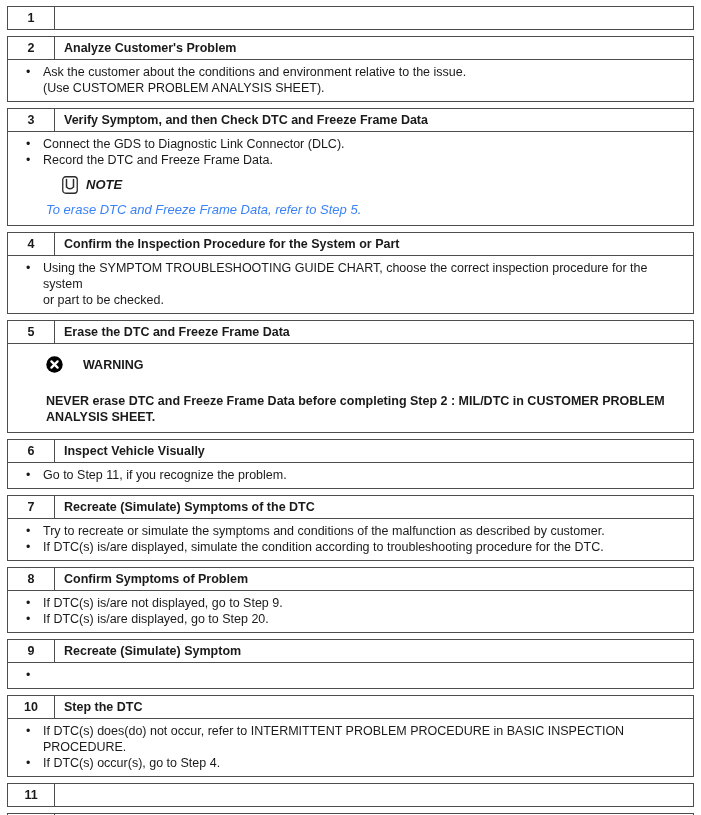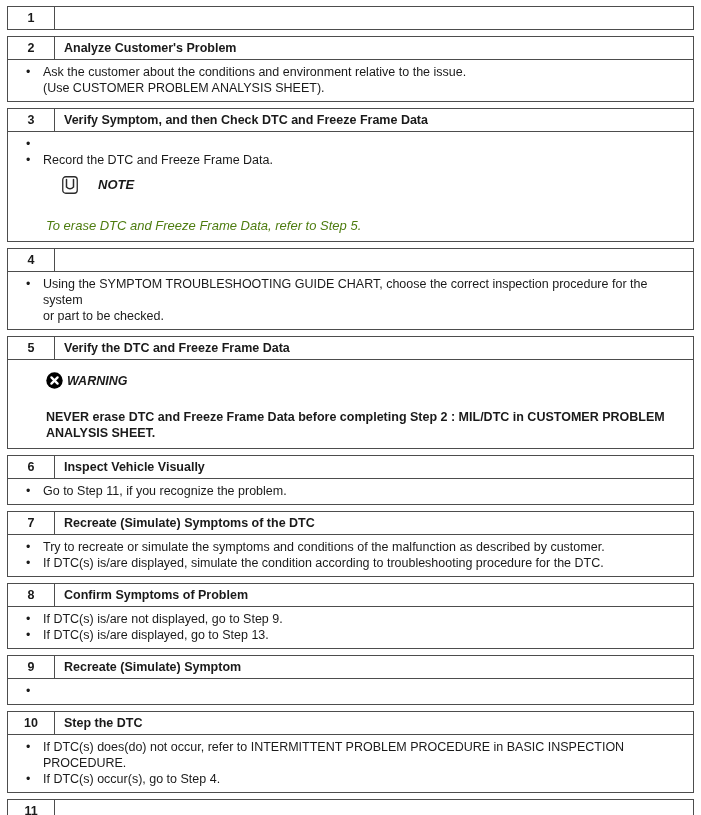--- a/index.html
+++ b/index.html
@@ -63,43 +63,42 @@
   .btext {
     white-space: pre-line;
     padding-left: 7px;
   }
   .note-block {
     margin: 8px 0 2px 28px;
   }
   .note-head {
     display: flex;
     align-items: center;
-    gap: 20px;
+    gap: 8px;
     padding-left: 16px;
   }
   .note-label {
     font-weight: bold;
     font-style: italic;
     font-size: 13px;
   }
   .note-text {
-    margin-top: 24px;
+    margin-top: 8px;
     font-style: italic;
     font-size: 13px;
-    color: #4d7c0f;
+    color: #3b82f6;
     white-space: pre-line;
   }
   .warn-block {
     margin: 8px 0 2px 28px;
   }
   .warn-head {
     display: flex;
     align-items: flex-end;
-    gap: 4px;
-    font-style: italic;
+    gap: 20px;
   }
   .warn-label {
     font-weight: bold;
   }
   .warn-text {
     margin-top: 20px;
     font-weight: bold;
     white-space: pre-line;
   }
   .icon-box {
@@ -137,20 +136,21 @@
 
   <section class="step">
     <div class="step-header">
       <div class="step-num">3</div>
       <div class="step-title">Verify Symptom, and then Check DTC and Freeze Frame Data</div>
     </div>
     <div class="step-body">
       <ul class="bullets">
         <li class="bullet">
           <span class="dot">•</span>
+          <span class="btext">Connect the GDS to Diagnostic Link Connector (DLC).</span>
         </li>
         <li class="bullet">
           <span class="dot">•</span>
           <span class="btext">Record the DTC and Freeze Frame Data.</span>
         </li>
       </ul>
       <div class="note-block">
         <div class="note-head">
           <span class="icon-box">
             <svg width="16" height="18" viewBox="0 0 16 18" aria-hidden="true">
@@ -161,36 +161,37 @@
           <span class="note-label">NOTE</span>
         </div>
         <div class="note-text">To erase DTC and Freeze Frame Data, refer to Step 5.</div>
       </div>
     </div>
   </section>
 
   <section class="step">
     <div class="step-header">
       <div class="step-num">4</div>
+      <div class="step-title">Confirm the Inspection Procedure for the System or Part</div>
     </div>
     <div class="step-body">
       <ul class="bullets">
         <li class="bullet">
           <span class="dot">•</span>
           <span class="btext">Using the SYMPTOM TROUBLESHOOTING GUIDE CHART, choose the correct inspection procedure for the system
 or part to be checked.</span>
         </li>
       </ul>
     </div>
   </section>
 
   <section class="step">
     <div class="step-header">
       <div class="step-num">5</div>
-      <div class="step-title">Verify the DTC and Freeze Frame Data</div>
+      <div class="step-title">Erase the DTC and Freeze Frame Data</div>
     </div>
     <div class="step-body">
       <div class="warn-block">
         <div class="warn-head">
           <span class="icon-box">
             <svg width="17" height="17" viewBox="0 0 17 17" aria-hidden="true">
               <circle cx="8.5" cy="8.5" r="8.2" fill="#000000"></circle>
               <path d="M5.4 5.4 L11.6 11.6 M11.6 5.4 L5.4 11.6" stroke="#ffffff" stroke-width="2.3" stroke-linecap="round"></path>
             </svg>
           </span>
@@ -242,21 +243,21 @@
       <div class="step-title">Confirm Symptoms of Problem</div>
     </div>
     <div class="step-body">
       <ul class="bullets">
         <li class="bullet">
           <span class="dot">•</span>
           <span class="btext">If DTC(s) is/are not displayed, go to Step 9.</span>
         </li>
         <li class="bullet">
           <span class="dot">•</span>
-          <span class="btext">If DTC(s) is/are displayed, go to Step 13.</span>
+          <span class="btext">If DTC(s) is/are displayed, go to Step 20.</span>
         </li>
       </ul>
     </div>
   </section>
 
   <section class="step">
     <div class="step-header">
       <div class="step-num">9</div>
       <div class="step-title">Recreate (Simulate) Symptom</div>
     </div>

